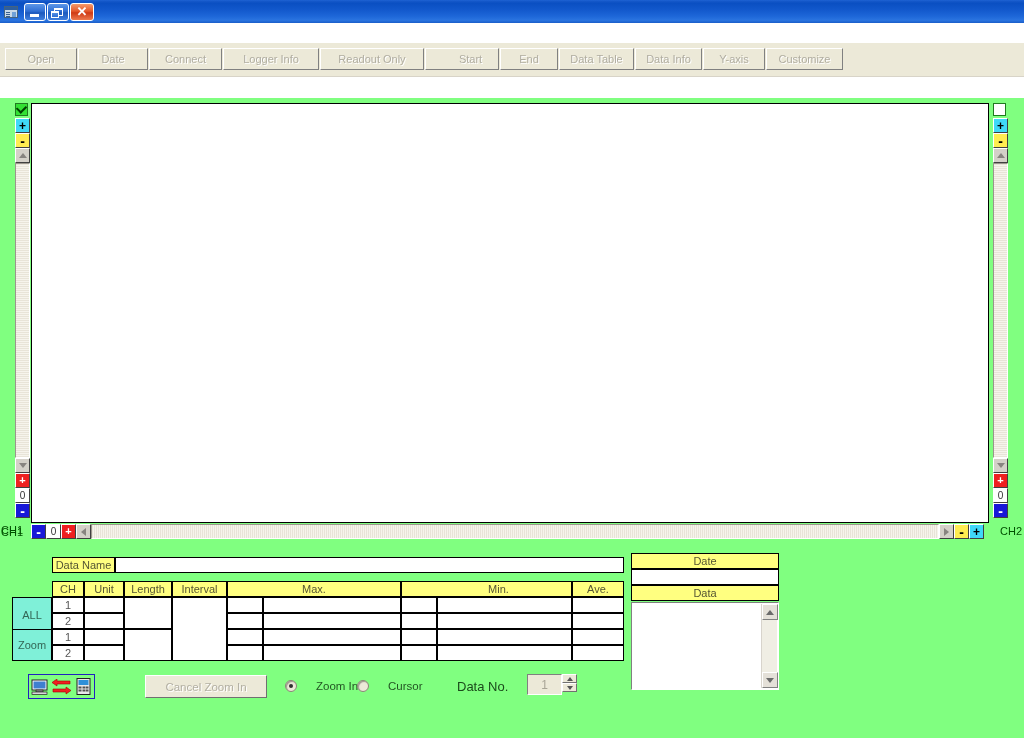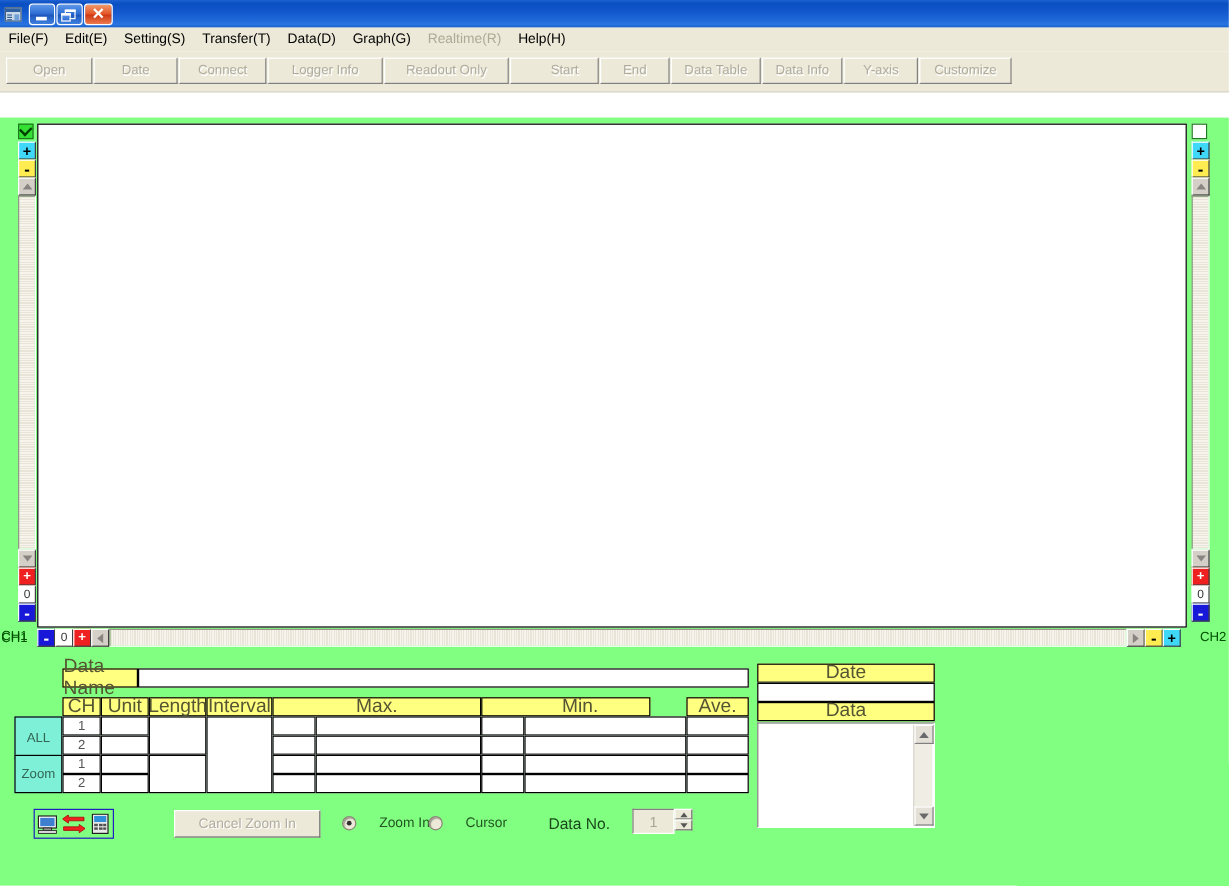--- a/index.html
+++ b/index.html
@@ -312,21 +312,21 @@
     position: absolute;
     left: 0; top: 540px;
     width: 1024px; height: 198px;
     background: #80ff80;
     box-sizing: border-box;
   }
   .hdrcell {
     background: #ffff80;
     border: 1px solid #000;
     box-sizing: border-box;
-    font-size: 16px;
+    font-size: 11px;
     color: #555533;
     display: flex;
     align-items: center;
     justify-content: center;
     position: absolute;
   }
   .wcell {
     background: #ffffff;
     border: 1px solid #000;
     box-sizing: border-box;
@@ -484,30 +484,20 @@
       <div class="tbtn">
           <span class="max-sq"></span>
           <span class="max-sq2"></span>
         </div>
       <div class="tbtn close">
           <span class="gl" style="font-size:13px;">✕</span>
         </div>
     </div>
   </div>
 
-  <div class="menubar" id="menubar">
-      <div class="menu-item">File(F)</div>
-      <div class="menu-item">Edit(E)</div>
-      <div class="menu-item">Setting(S)</div>
-      <div class="menu-item">Transfer(T)</div>
-      <div class="menu-item">Data(D)</div>
-      <div class="menu-item">Graph(G)</div>
-      <div class="menu-item disabled">Realtime(R)</div>
-      <div class="menu-item">Help(H)</div>
-    </div>
 
   <div class="toolbar">
     <div class="tb-inner" id="toolbar-inner">
         <div class="tbutton" style="width: 72px;">Open</div>
         <div class="tbutton" style="width: 70px;">Date</div>
         <div class="tbutton" style="width: 73px;">Connect</div>
         <div class="tbutton" style="width: 96px;">Logger Info</div>
         <div class="tbutton" style="width: 104px;">Readout Only</div>
         <div class="tbutton" style="width: 74px; padding-left: 21px;">Start</div>
         <div class="tbutton" style="width: 58px;">End</div>
@@ -599,21 +589,21 @@
   <div class="bottompanel">
 
     <div class="hdrcell" style="left:52px; top:17px; width:63px; height:16px;">Data Name</div>
     <div class="wcell" style="left:115px; top:17px; width:509px; height:16px; justify-content:flex-start; padding-left:4px;"></div>
 
     <div class="hdrcell" style="left:52px; top:581px; width:32px; height:16px; top:41px;">CH</div>
     <div class="hdrcell" style="left:84px; top:41px; width:40px; height:16px;">Unit</div>
     <div class="hdrcell" style="left:124px; top:41px; width:48px; height:16px;">Length</div>
     <div class="hdrcell" style="left:172px; top:41px; width:55px; height:16px;">Interval</div>
     <div class="hdrcell" style="left:227px; top:41px; width:174px; height:16px;">Max.</div>
-    <div class="hdrcell" style="left:401px; top:41px; width:141px; height:16px;padding-left:24px;">Min.</div>
+    <div class="hdrcell" style="left:401px; top:41px; width:171px; height:16px;padding-left:24px;">Min.</div>
     <div class="hdrcell" style="left:572px; top:41px; width:52px; height:16px;">Ave.</div>
 
     <div class="aquacell" style="left:12px; top:57px; width:40px; height:36px;text-align:center;">ALL</div>
     <div class="aquacell" style="left:12px; top:89px; width:40px; height:32px;">Zoom</div>
 
     <div id="table-body">
         <div class="wcell" style="left: 52px; top: 57px; width: 32px; height: 16px;">1</div>
         <div class="wcell" style="left: 84px; top: 57px; width: 40px; height: 16px;"></div>
         <div class="wcell" style="left: 124px; top: 57px; width: 48px; height: 32px;"></div>
         <div class="wcell" style="left: 172px; top: 57px; width: 55px; height: 64px;"></div>

